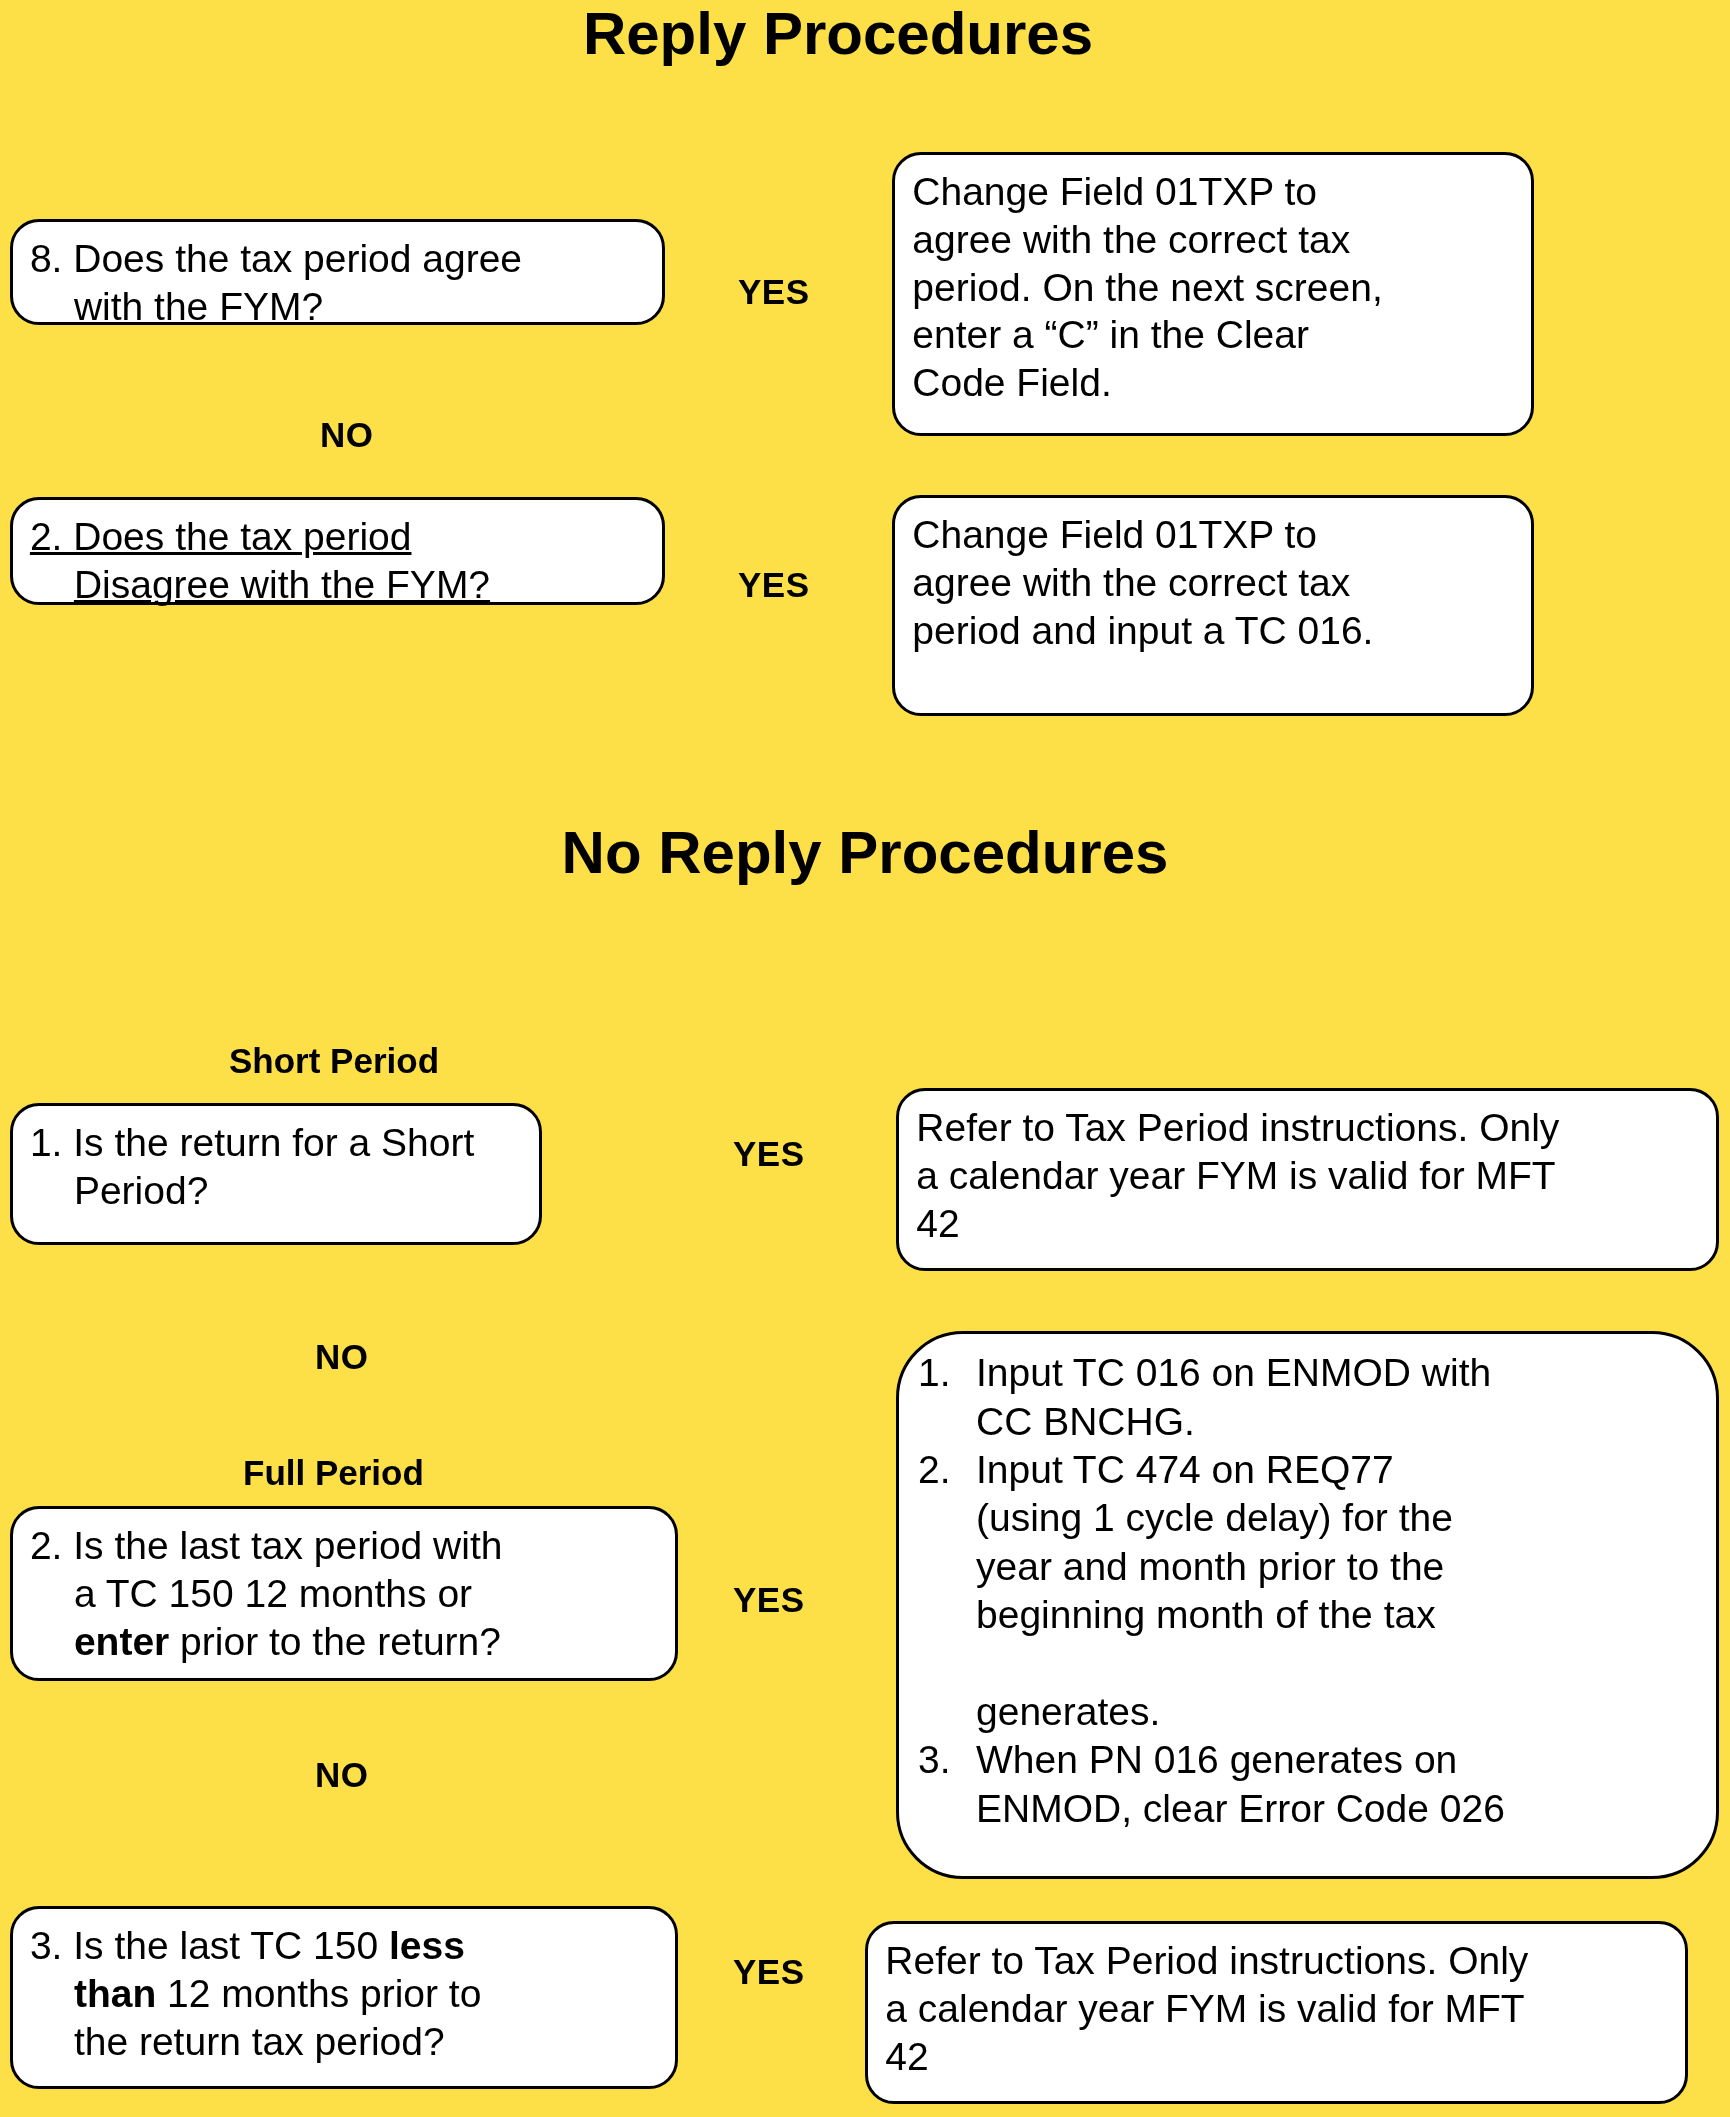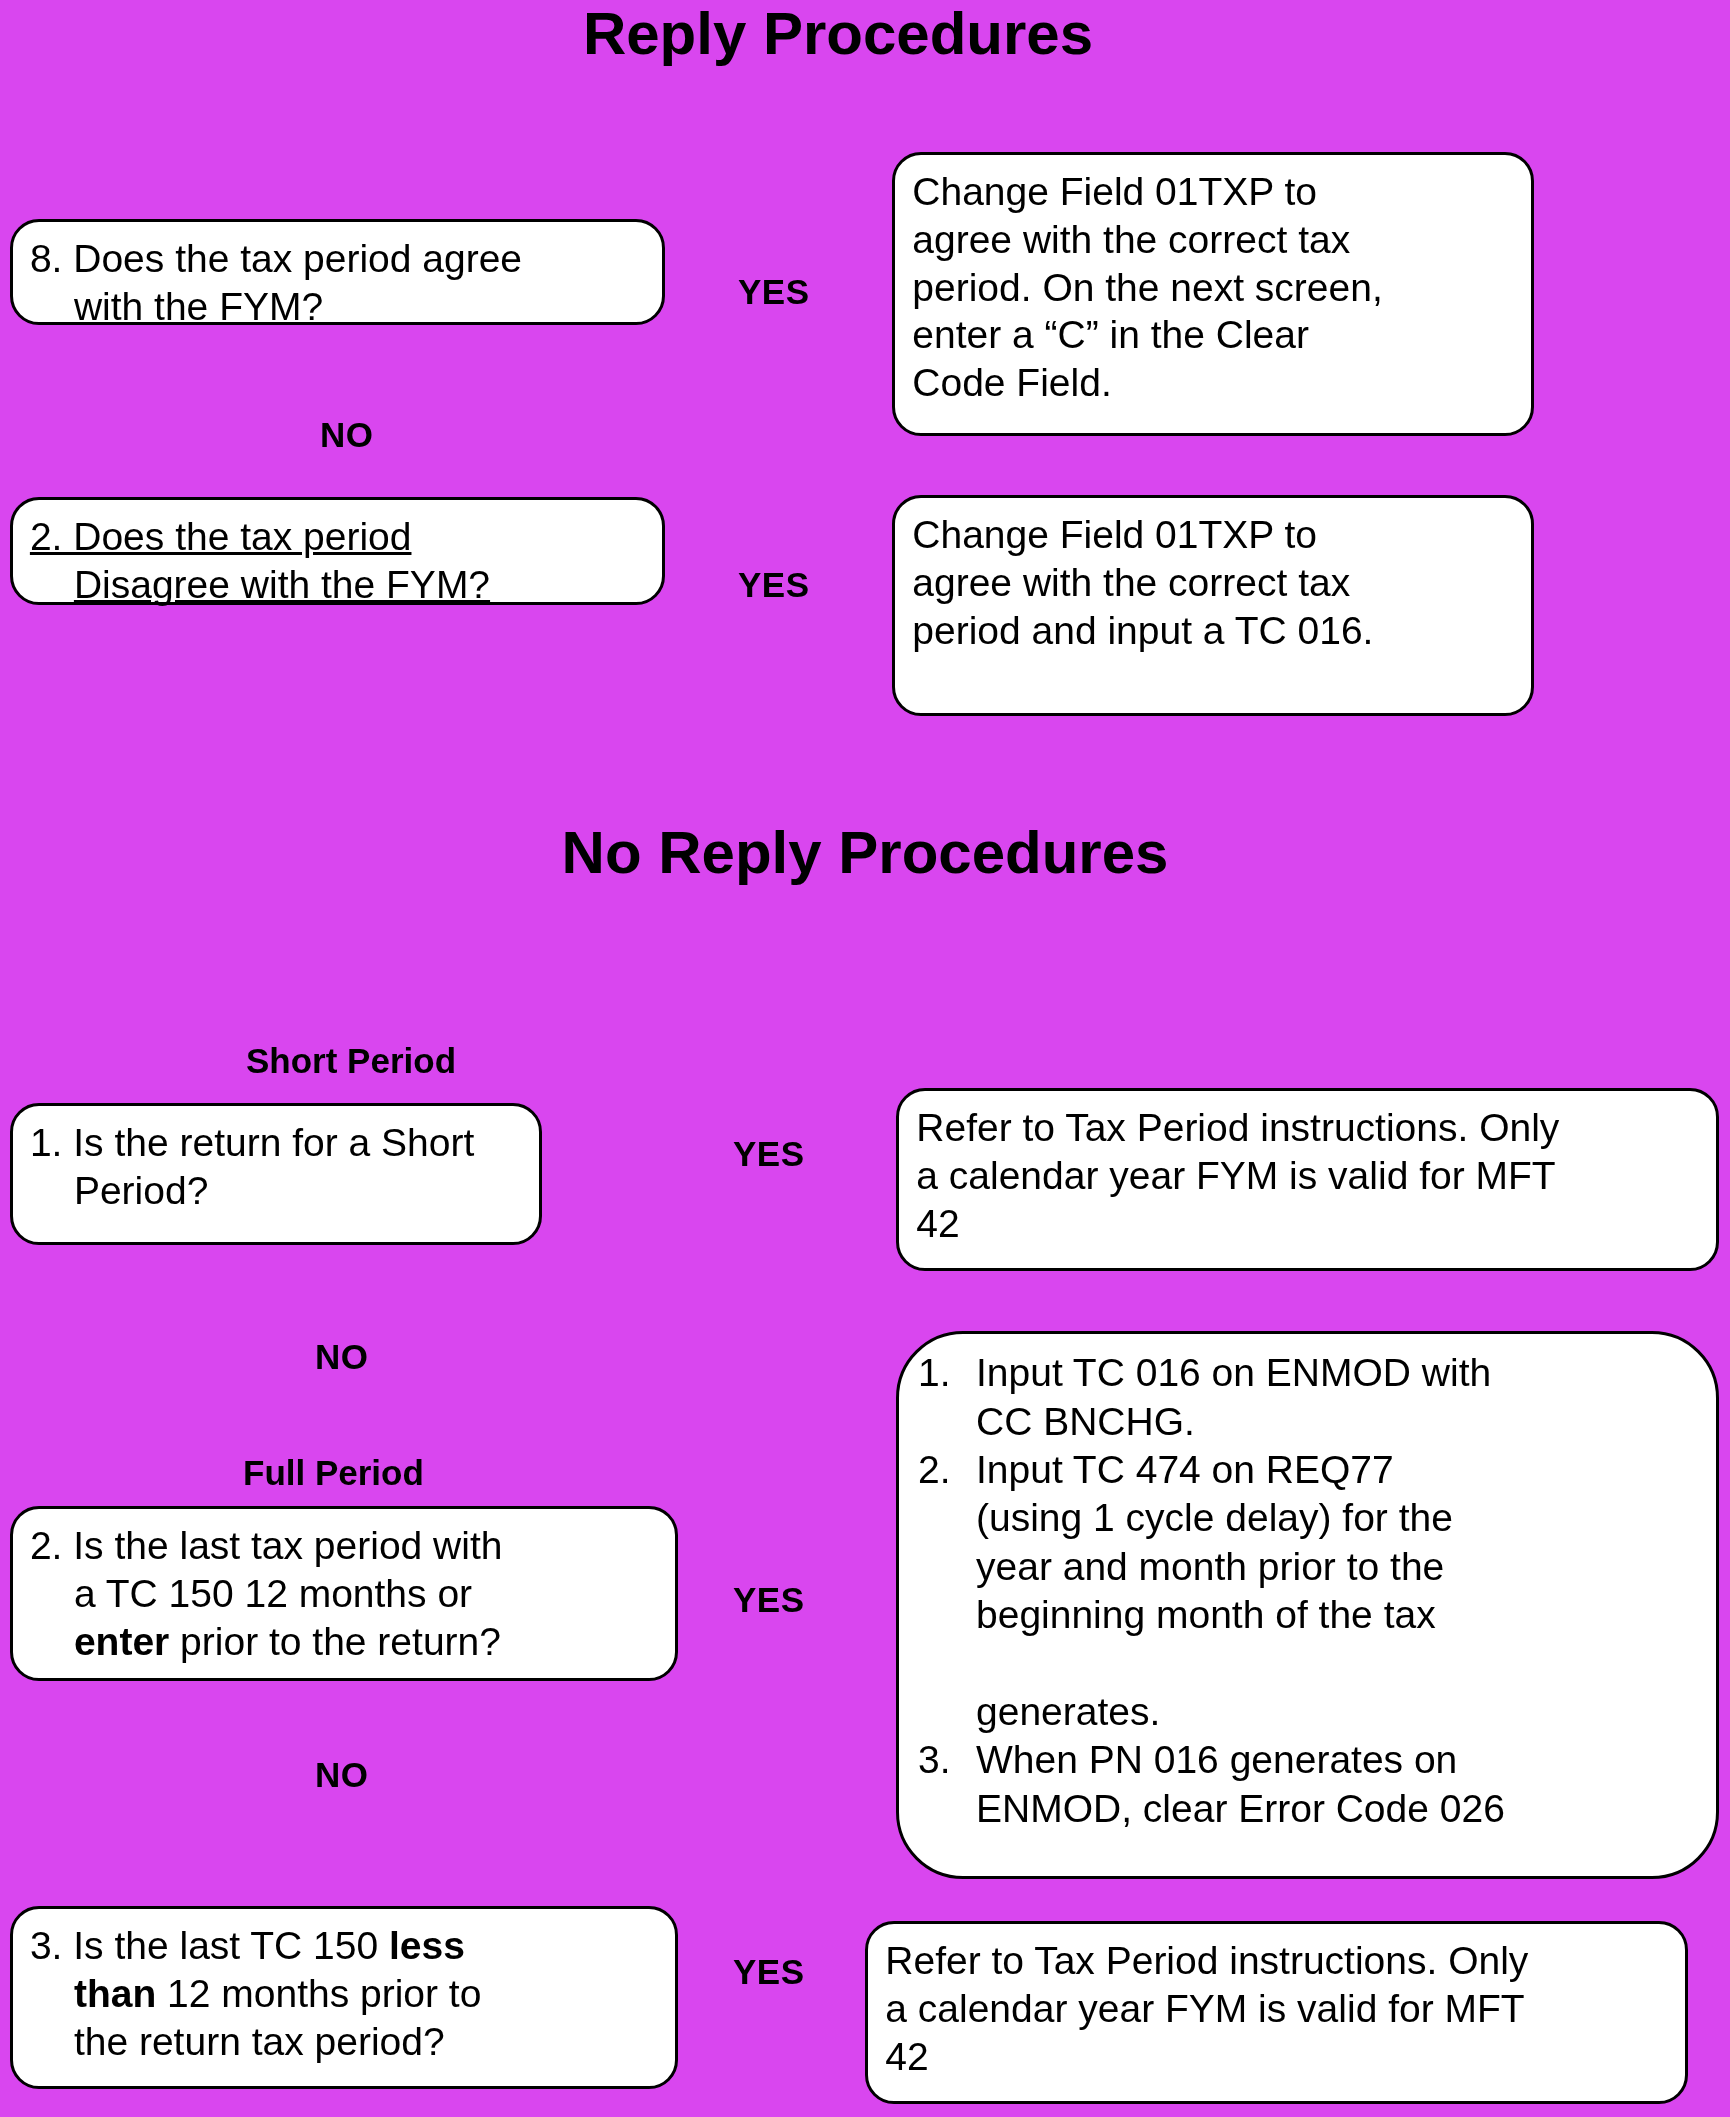--- a/index.html
+++ b/index.html
@@ -8,21 +8,21 @@
     background: #ffffff;
   }
   body {
     font-family: "Liberation Sans", sans-serif;
     color: #000000;
   }
   #page {
     position: relative;
     width: 1730px;
     height: 2117px;
-    background: #d946ef;
+    background: #fde047;
     overflow: hidden;
   }
 
   
   .section-title {
     position: absolute;
     font-weight: bold;
     font-size: 60px;
     line-height: 1.05;
     letter-spacing: 0px;
@@ -122,21 +122,21 @@
   <div class="branch-label" style="left:738px; top:565px;">YES</div>
 
   <div class="box" style="left:892px; top:495px; width:642px; height:221px;">
     <div class="line">Change Field 01TXP to</div>
     <div class="line">agree with the correct tax</div>
     <div class="line">period and input a TC 016.</div>
   </div>
 
   <div class="section-title" style="left:0px; top:821px; width:1676px;margin-left:27px;">No Reply Procedures</div>
 
-  <div class="mini-heading" style="left:246px; top:1041px;">Short Period</div>
+  <div class="mini-heading" style="left:229px; top:1041px;">Short Period</div>
 
   <div class="box" style="left:9.6px; top:1103px; width:532px; height:142px;">
     <div class="line">1. Is the return for a Short</div>
     <div class="line indent">Period?</div>
   </div>
 
   <div class="branch-label" style="left:733px; top:1134px;">YES</div>
 
   <div class="branch-label" style="left:315px; top:1337px;">NO</div>
 

